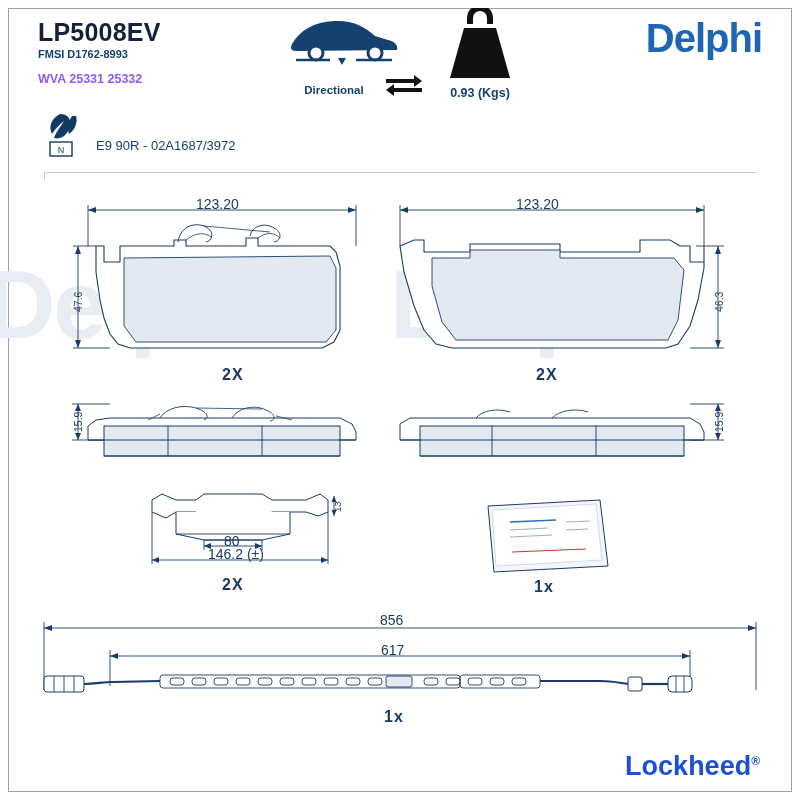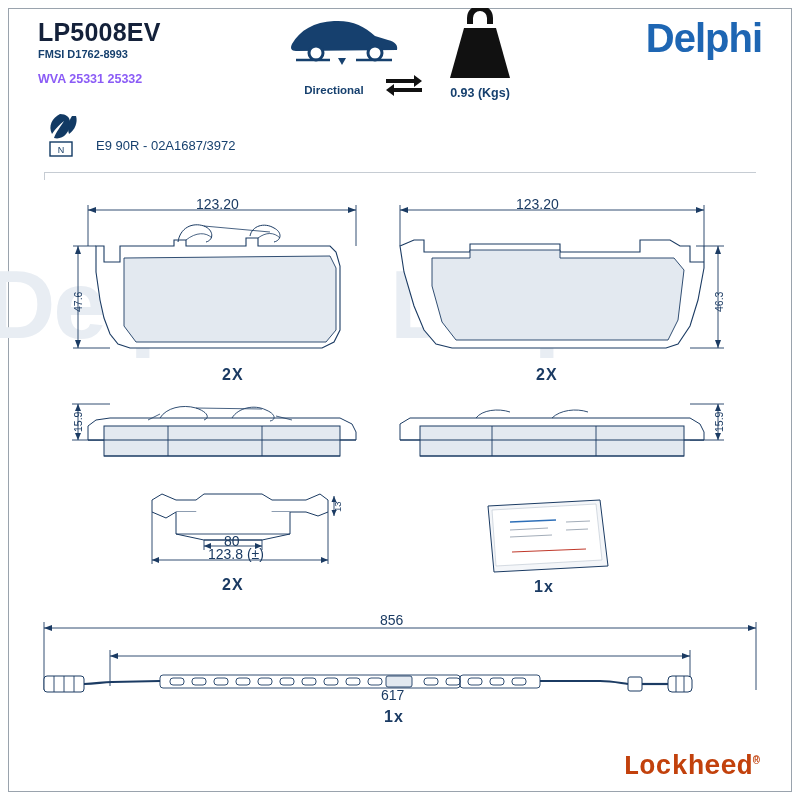--- a/index.html
+++ b/index.html
@@ -194,22 +194,22 @@
     letter-spacing: 1px;
   }
 
   
   .footer-logo {
     position: absolute;
     right: 40px;
     bottom: 18px;
     font-size: 27px;
     font-weight: bold;
-    color: #c2410c;
-    font-family: Liberation Mono, monospace;
+    color: #1d4ed8;
+    font-family: Liberation Sans, sans-serif;
   }
   .footer-reg {
     font-size: 12px;
     vertical-align: super;
   }
 </style>
 </head>
 <body>
 
 <div id="page">
@@ -431,27 +431,27 @@
   <div class="vtext" style="left:72px; top:312px;">47.6</div>
   <div class="vtext" style="left:713px; top:312px;">46.3</div>
 
   <div class="qty" style="left:222px; top:366px;">2X</div>
   <div class="qty" style="left:536px; top:366px;">2X</div>
 
   <div class="vtext" style="left:72px; top:432px;">15.9</div>
   <div class="vtext" style="left:713px; top:432px;">15.9</div>
 
   <div class="dimtext" style="left:224px; top:533px;">80</div>
-  <div class="dimtext" style="left:208px; top:546px;">123.8 (±)</div>
+  <div class="dimtext" style="left:208px; top:546px;">146.2 (±)</div>
   <div class="vtext" style="left:332px; top:512px; font-size:9.5px;">13</div>
   <div class="qty" style="left:222px; top:576px;">2X</div>
 
   <div class="qty" style="left:534px; top:578px;">1x</div>
 
   <div class="dimtext" style="left:380px; top:612px;">856</div>
-  <div class="dimtext" style="left:381px; top:642px;margin-top:45px;">617</div>
+  <div class="dimtext" style="left:381px; top:642px;">617</div>
   <div class="qty" style="left:384px; top:708px;">1x</div>
 
   <div class="footer-logo">
     <span>Lockheed</span><span class="footer-reg">®</span>
   </div>
 
 </div>
 
 </body></html>

